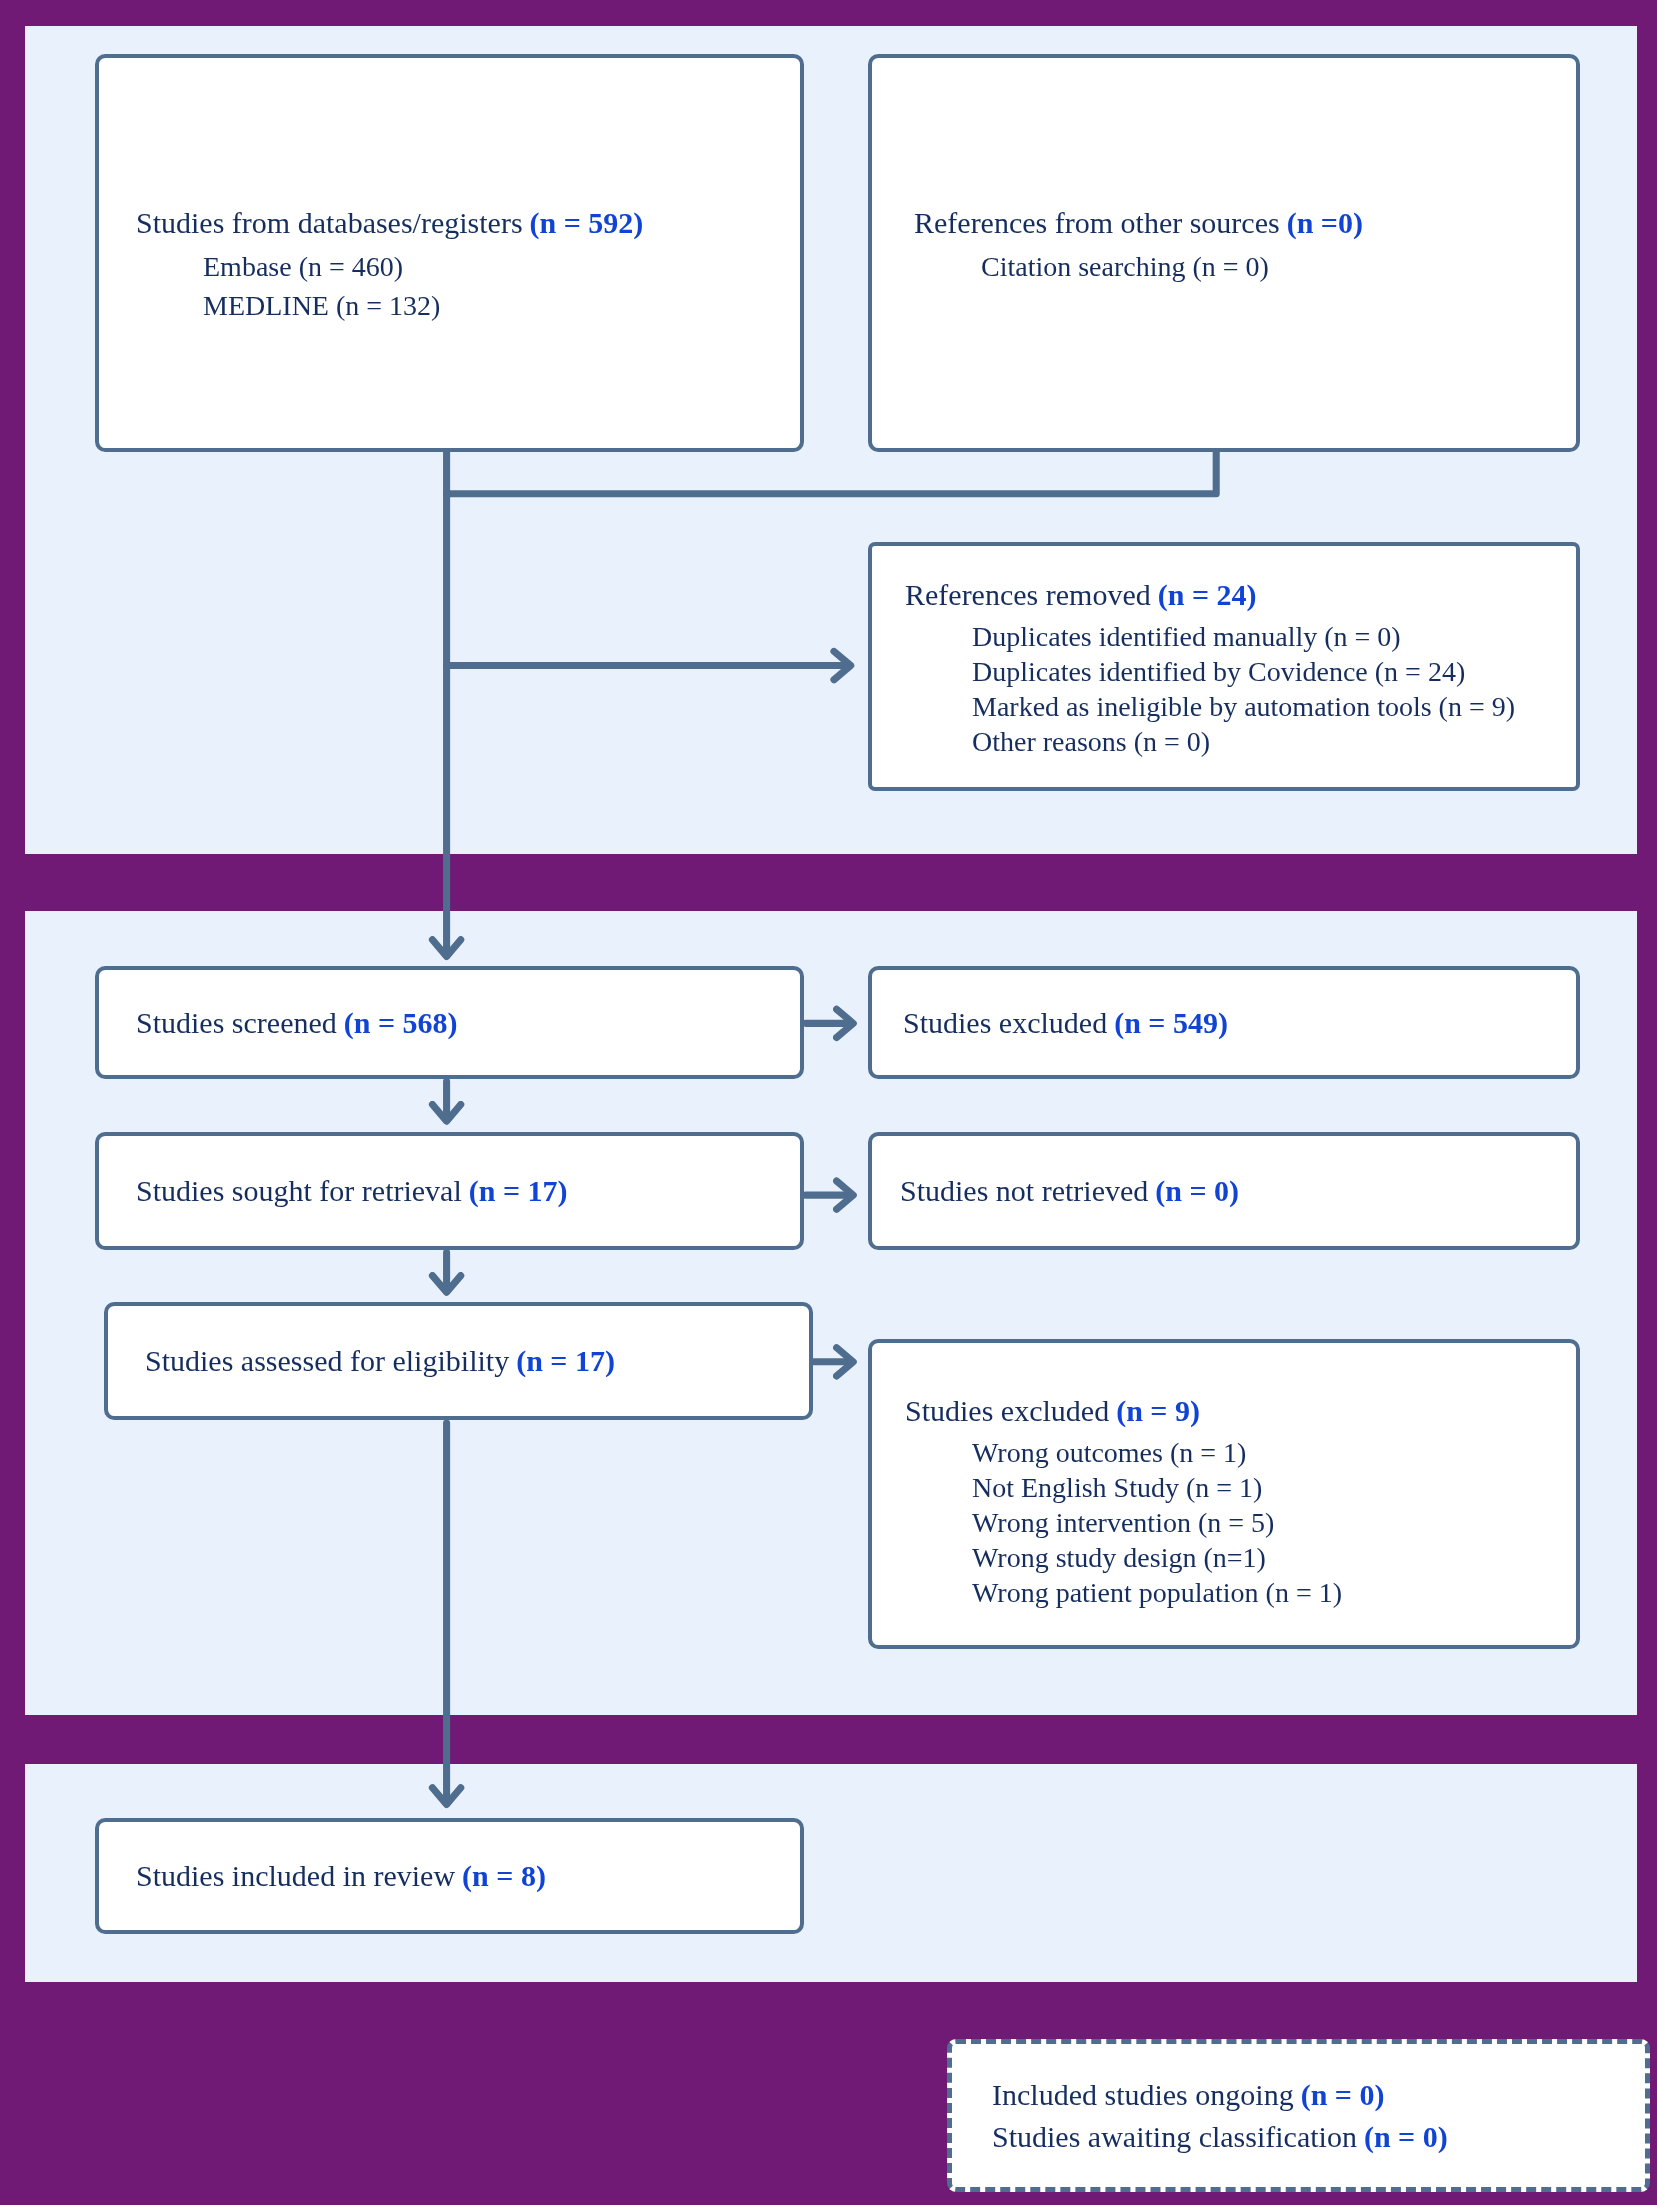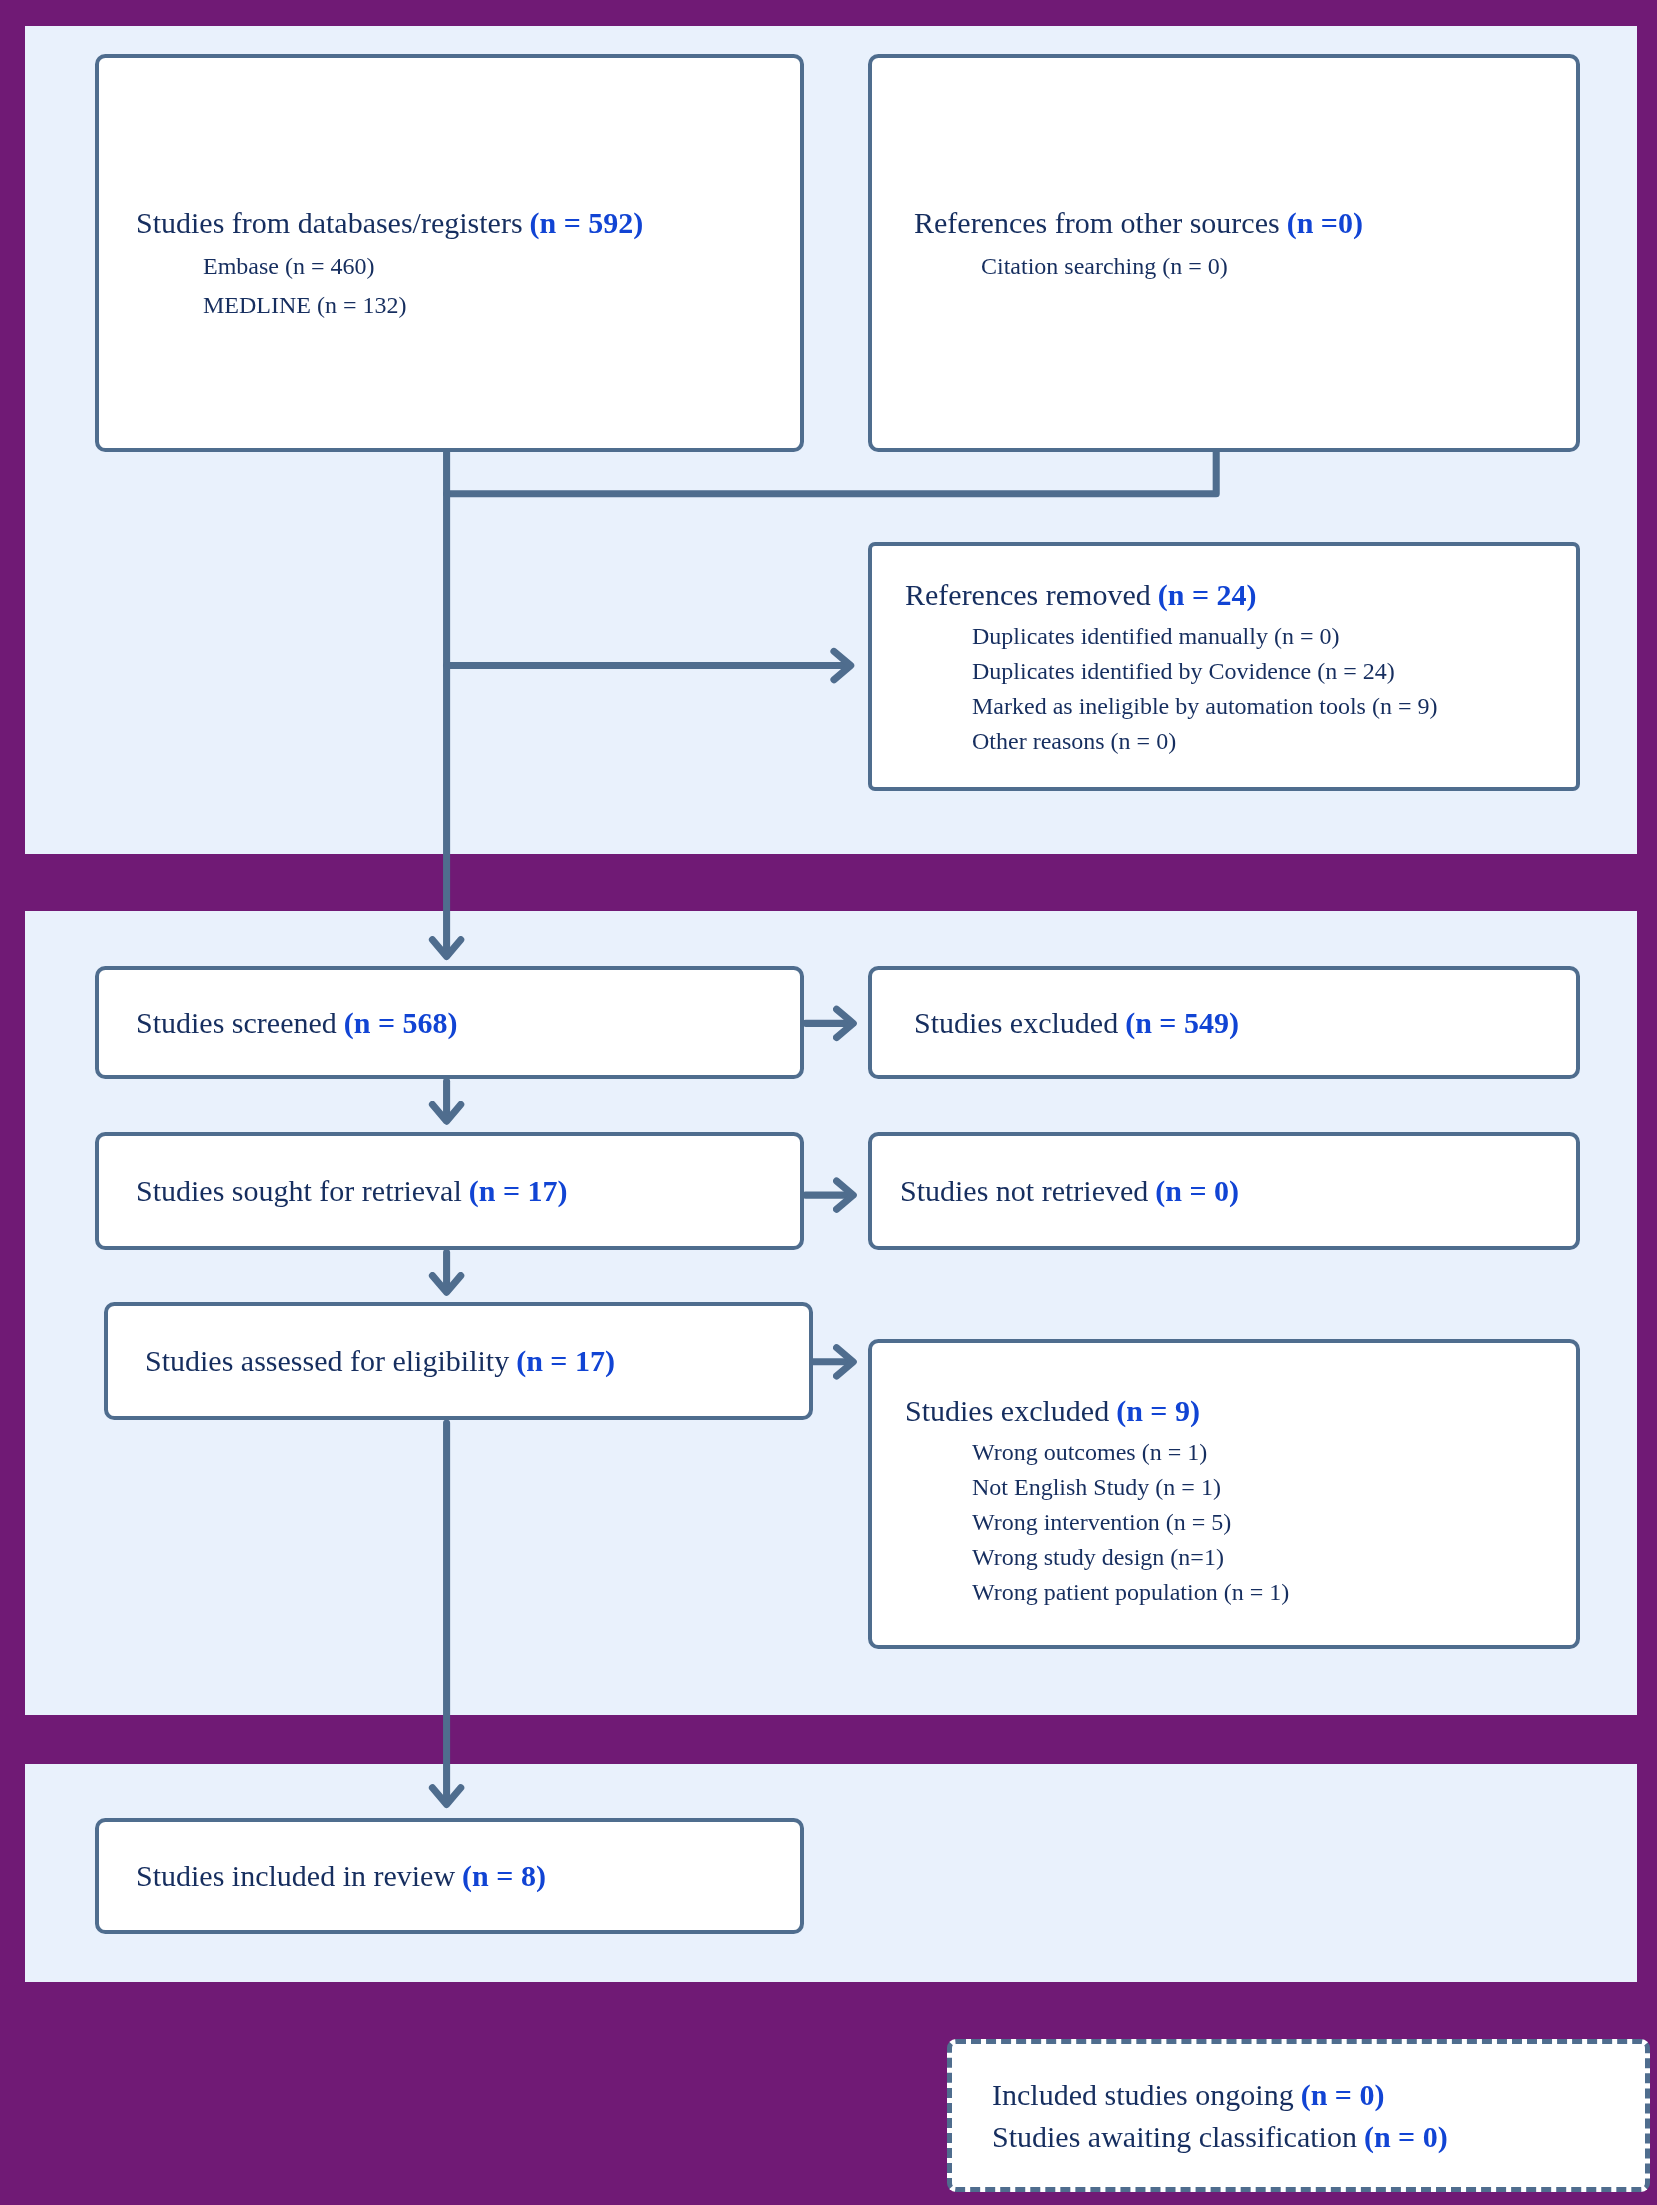--- a/index.html
+++ b/index.html
@@ -42,40 +42,40 @@
     line-height:36px;
     white-space:nowrap;
   }
   .count{
     font-weight:bold;
     color:#1144d4;
     margin-left:7px;
   }
   .items{margin:6.4px 0 0 67px;}
   .item{
-    font-size:24px;
+    font-size:28px;
     line-height:39px;
     white-space:nowrap;
   }
   .compact .item{line-height:35px;}
 
   .bigbox{padding:147px 15.4px 0 37px;}
   #box-other-sources{padding-left:42px;}
 
   #box-databases{left:95px;top:54px;width:709px;height:398px;}
   #box-other-sources{left:868px;top:54px;width:712px;height:398px;}
   #box-references-removed{left:868px;top:542px;width:712px;height:249px;padding:31px 15.4px 0 33px;border-radius:7px;}
 
   .rowbox{
     display:flex;
     align-items:center;
     padding-left:37px;
   }
   #box-screened{left:95px;top:966px;width:709px;height:113px;}
-  #box-excluded-screening{left:868px;top:966px;width:712px;height:113px;padding-left:42px;text-align:right;}
+  #box-excluded-screening{left:868px;top:966px;width:712px;height:113px;padding-left:31px;text-align:right;}
   #box-sought{left:95px;top:1132px;width:709px;height:118px;}
   #box-not-retrieved{left:868px;top:1132px;width:712px;height:118px;padding-left:28px;}
   #box-assessed{left:104px;top:1302px;width:709px;height:118px;}
   #box-excluded-eligibility{left:868px;top:1339px;width:712px;height:310px;padding:50px 15.4px 0 33px;}
   #box-included{left:95px;top:1818px;width:709px;height:116px;}
 
   #box-awaiting{
     left:947px;top:2039px;width:703px;height:153px;
     border-style:dashed;
     border-width:5.1px;

